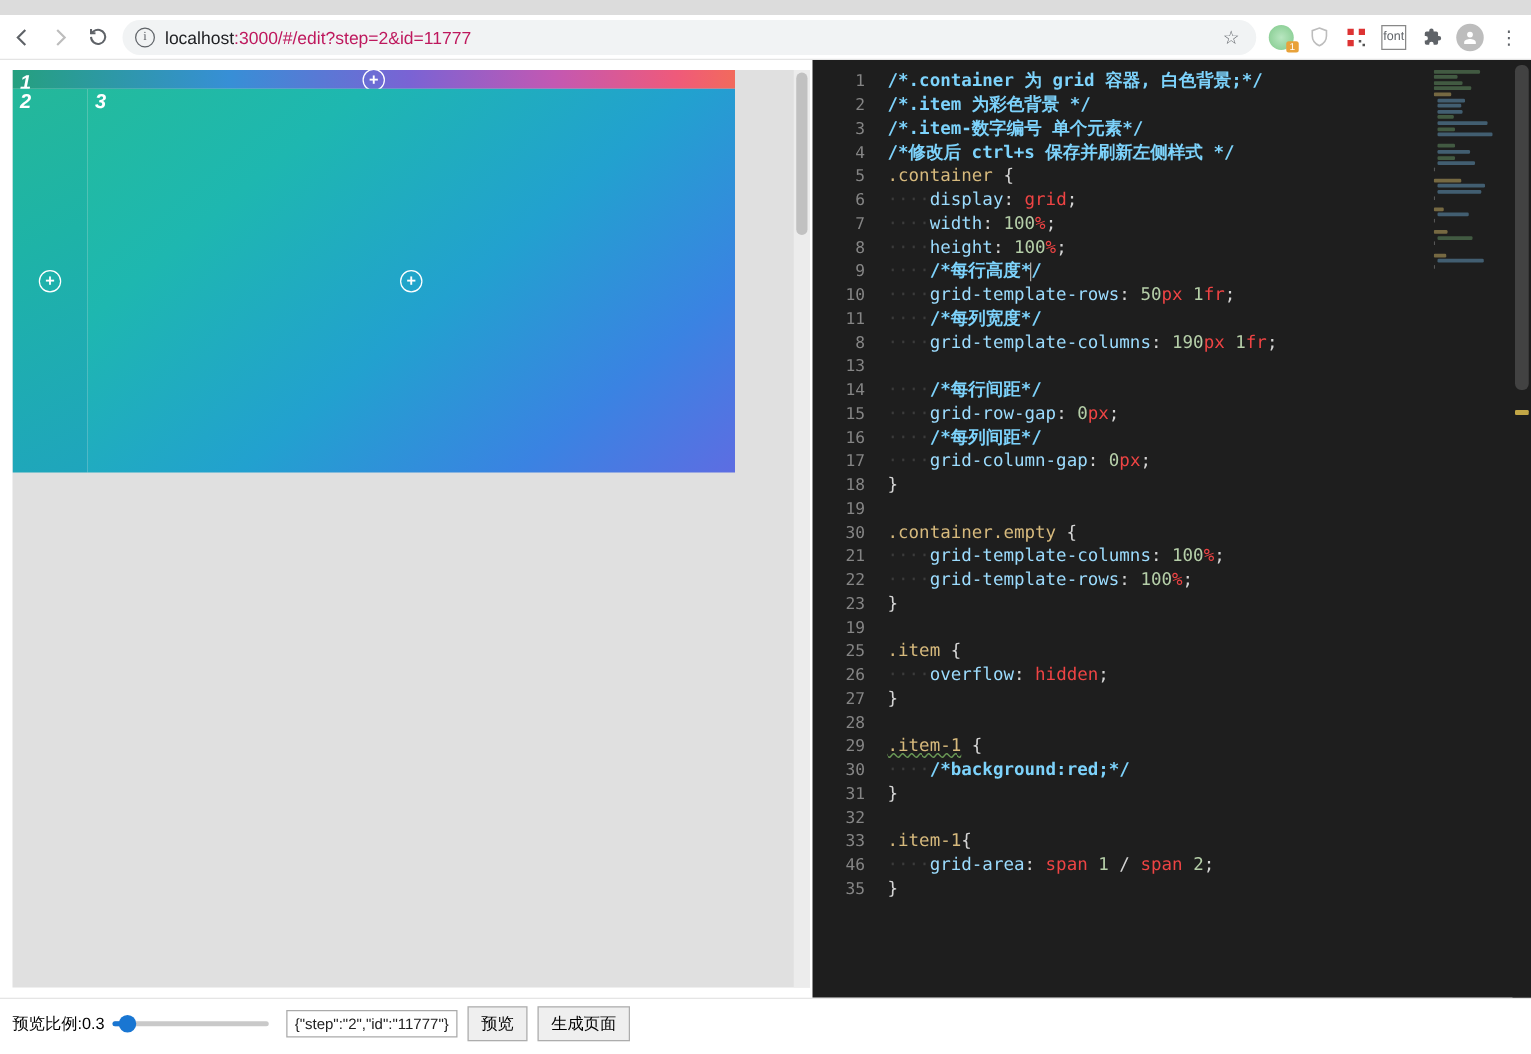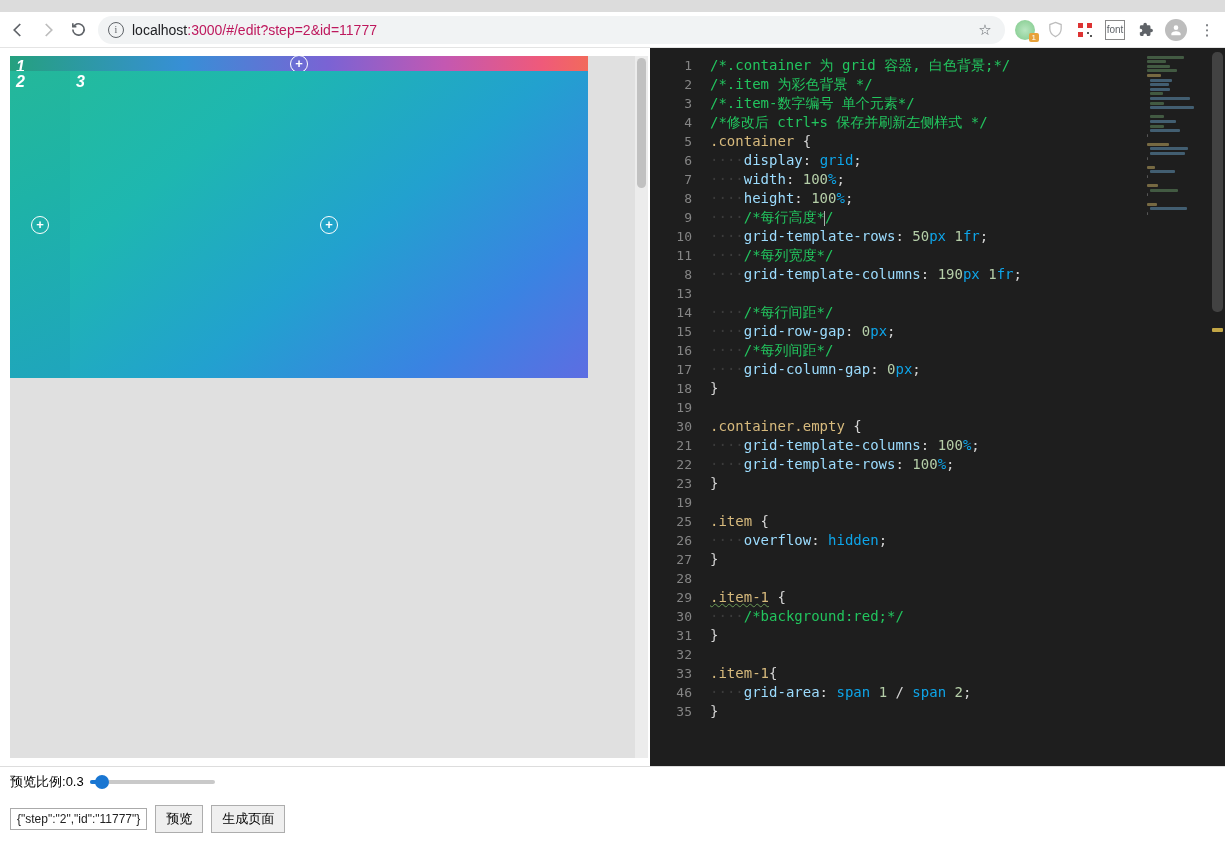--- a/index.html
+++ b/index.html
@@ -46,36 +46,36 @@
   }
   .cell-1{ grid-area: span 1 / span 2; background:linear-gradient(90deg,#25a07e 0%, #378fd6 30%, #7a63d4 55%, #c358b2 75%, #ef5a7a 92%, #f26a5c 100%); }
   .cell-2{ background:linear-gradient(155deg,#24b89a 0%, #1eb3a7 40%, #1fa5bd 100%);}
   .cell-3{ background:linear-gradient(140deg,#23bb9e 0%, #1eb7b0 25%, #22a1cf 55%, #3a83e2 80%, #5d6de2 100%);}
   
   .editor-pane{ flex:1; background:#1e1e1e; position:relative; font-family:"Consolas","Menlo",monospace; font-size:14px; min-width:0;}
   .gutter{ position:absolute; left:0; top:0; bottom:0; width:52px; text-align:right; color:#858585; padding:8px 10px 8px 0; line-height:19px; font-size:13px;}
   .gutter div{height:19px;}
   .code{ position:absolute; left:52px; right:80px; top:0; bottom:0; padding:8px 0; line-height:19px; white-space:pre; color:#d4d4d4; overflow:hidden;}
   .code .row{height:19px; padding-left:8px;}
-  .cm  { color:#22c55e; }   
+  .cm  { color:#7dd3fc;font-weight:bold; }   
   .sel { color:#d7ba7d; }   
   .prop{ color:#9cdcfe; }   
   .punc{ color:#d4d4d4; }
   .num { color:#b5cea8; }
-  .unit{ color:#0ea5e9; }
+  .unit{ color:#ef4444; }
   .guide{ color:#404040; }
   .underline{ text-decoration: underline wavy #6A9955; text-decoration-thickness:1px;}
   .minimap{ position:absolute; right:18px; top:6px; width:60px; height:190px; opacity:.8; overflow:hidden;}
   .minimap .ml{ height:3px; margin:1.6px 0; border-radius:1px;}
   .editor-scroll{ position:absolute; right:0; top:0; bottom:0; width:15px; background:#1e1e1e;}
   .editor-scroll .thumb{position:absolute;left:2px;right:2px;top:4px;height:260px;background:#424242;border-radius:5px;}
   .editor-scroll .mark{position:absolute;left:2px;right:2px;height:4px;background:#c2a646;border-radius:1px;}
   .cursor-bar{display:inline-block;width:1px;height:15px;background:#aeafad;vertical-align:middle;margin-left:-1px;}
   
-  .footer{ border-top:1px solid #ddd; padding:6px 10px 10px; font-size:13px; display:flex;flex-direction:column; gap:14px;}
+  .footer{ border-top:1px solid #ddd; padding:6px 10px 10px; font-size:13px; display:flex;flex-direction:row; gap:14px;}
   .slider-row{ display:flex; align-items:center; gap:6px;}
   .slider{ position:relative; width:125px; height:4px; background:#c9c9c9; border-radius:2px;}
   .slider .fill{position:absolute;left:0;top:0;bottom:0;width:10%;background:#1976d2;border-radius:2px;}
   .slider .knob{position:absolute;left:10%;top:50%;transform:translate(-50%,-50%);width:14px;height:14px;border-radius:50%;background:#1976d2;}
   .btn-row{ display:flex; align-items:center; gap:8px;}
   .json-box{ border:1px solid #aaa; padding:3px 6px; font-size:12px; font-family:Arial; color:#222; background:#fff;}
   button.ui{ font-size:13px; padding:4px 10px; background:#efefef; border:1px solid #adadad; cursor:pointer;}
 </style>
 </head>
 <body>

